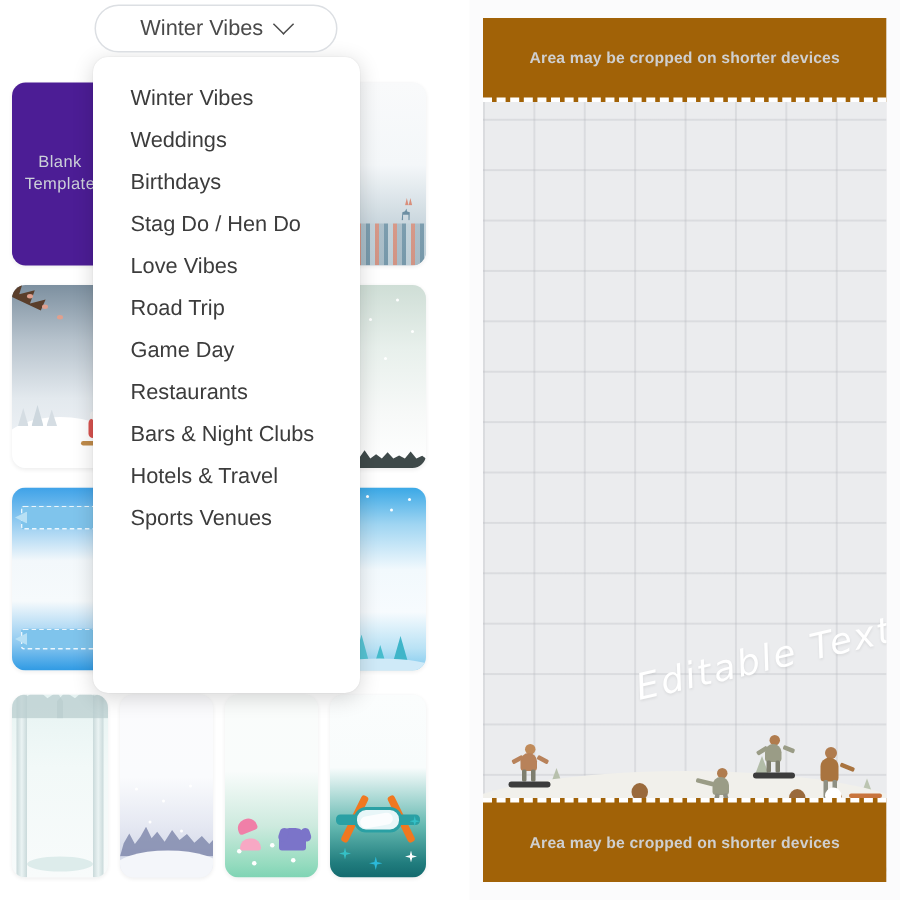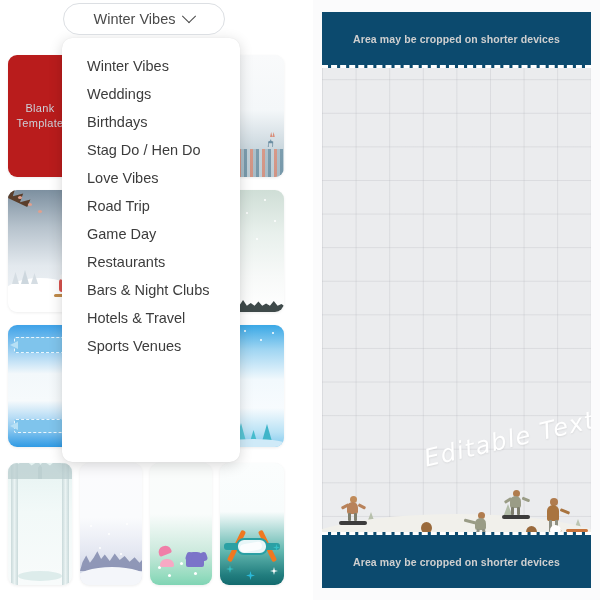--- a/index.html
+++ b/index.html
@@ -51,21 +51,21 @@
   #grid {
     position: absolute; inset: 0;
     background-image:
       linear-gradient(to right, rgba(180,182,188,.30) 1px, transparent 1px),
       linear-gradient(to bottom, rgba(180,182,188,.30) 1px, transparent 1px);
     background-size: 33.6px 33.6px;
   }
   .crop-band {
     position: absolute; left: 0; width: 100%;
     height: 56px;
-    background: #0c4a6e;
+    background: #a16207;
     display: flex; align-items: center; justify-content: center;
     color: #cfcfcf; font-size: 10.5px;
     letter-spacing: .1px; font-weight: 600;
     z-index: 30;
   }
   .crop-band.top { top: 0; border-bottom: 3px dashed #ffffff; }
   .crop-band.bottom { bottom: 0; border-top: 3px dashed #ffffff; }
 
   
   #scene {
@@ -151,21 +151,21 @@
     white-space: nowrap;
   }
 </style>
 </head>
 <body>
 
 <div id="app">
 
   <div id="gallery">
 
-    <div class="thumb" style="left:8px; top:55px; width:64px; height:122px; background:#b91c1c;">
+    <div class="thumb" style="left:8px; top:55px; width:64px; height:122px; background:#4c1d95;">
       <div class="blank-label">
         <span>Blank</span>
         <span>Template</span>
       </div>
     </div>
 
     <div class="thumb" style="left:220px; top:55px; width:64px; height:122px;">
       <div class="thumb-inner" style="background:linear-gradient(180deg,#f9fafb 0%,#f4f7f9 45%,#c9d6dd 78%,#9fb3bd 100%);">
         <div style="position:absolute;left:0;right:0;bottom:0;height:28px;background:
              repeating-linear-gradient(90deg,#6f93a6 0 3px,#c2d2da 3px 6px,#d98e7a 6px 9px,#a8bcc7 9px 12px);

